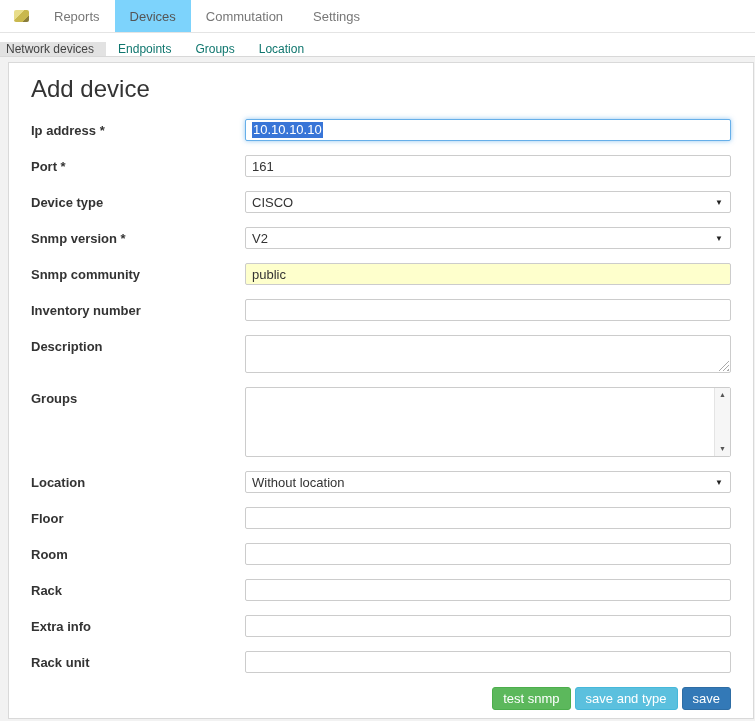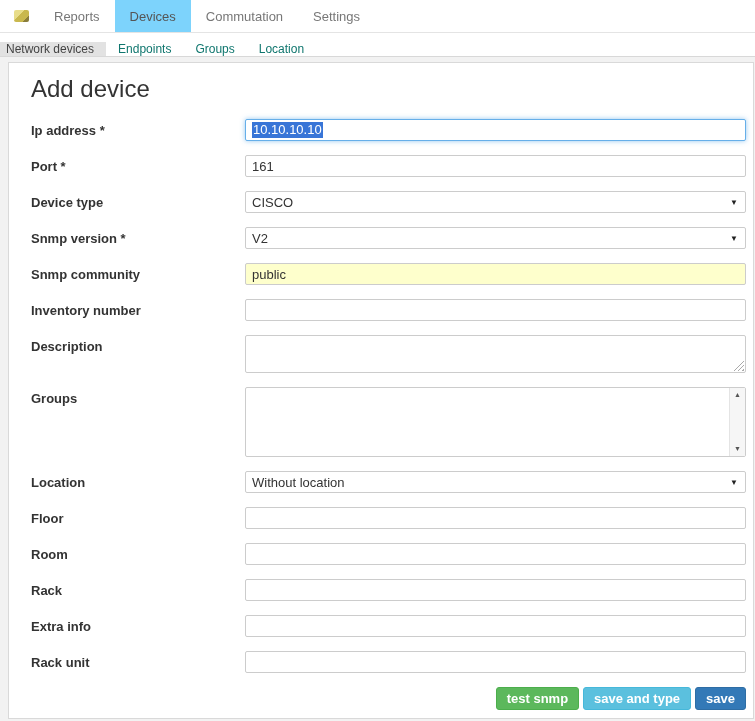--- a/index.html
+++ b/index.html
@@ -15,21 +15,21 @@
   .nav-item.active { background:#7dd3fc; color:#555; }
 
   
   .subnav { height:24px; background:#fff; border-bottom:1px solid #d8d8d8; display:flex; align-items:flex-end; }
   .subnav-item { padding:0 12px; display:flex; align-items:center; font-size:12px; color:#0f766e; cursor:pointer; text-decoration:none; }
   .subnav-item.first { padding-left:6px; }
   .subnav-item.active { background:#e2e2e2; color:#444; }
 
   
   .panel { margin:5px 0 0 8px; width:746px; background:#fff; border:1px solid #d9d9d9;
-           padding:12px 7px 6px 22px; }
+           padding:12px 22px 6px 22px; }
   h1.page-title { font-size:24px; font-weight:400; color:#333; line-height:28px; margin-bottom:16px; }
 
   
   .row { display:flex; align-items:flex-start; margin-bottom:14px; }
   .lbl { flex:0 0 214px; font-size:13px; font-weight:700; color:#333; padding-top:4px; }
   .ctl { flex:1; min-width:0; position:relative; }
 
   .input, .select, .textarea, .listbox {
     width:100%; border:1px solid #ccc; border-radius:2px; background:#fff;
     font-size:13px; color:#333; font-family:inherit;
@@ -52,21 +52,21 @@
 
   .listbox { height:70px; position:relative; }
   .scrollbar { position:absolute; top:0; right:0; bottom:0; width:16px; background:#f6f6f6;
                border-left:1px solid #e4e4e4; display:flex; flex-direction:column;
                justify-content:space-between; align-items:stretch; }
   .scroll-arrow { font-size:7px; color:#555; line-height:14px; height:14px; text-align:center; cursor:pointer; }
 
   
   .actions { display:flex; justify-content:flex-end; gap:4px; padding-bottom:2px; }
   .btn { height:23px; padding:0 10px; border-radius:3px; color:#fff; font-size:13px;
-         font-family:inherit; cursor:pointer; border:1px solid transparent;font-weight:bold; }
+         font-family:inherit; cursor:pointer; border:1px solid transparent; }
   .btn-test { background:#5cb85c; border-color:#4cae4c; }
   .btn-copy { background:#5bc0de; border-color:#46b8da; }
   .btn-save { background:#3379b7; border-color:#2e6da4; }
 </style>
 </head>
 <body>
 
 <header class="navbar">
   <div class="logo-wrap">
     <span class="logo"></span>

